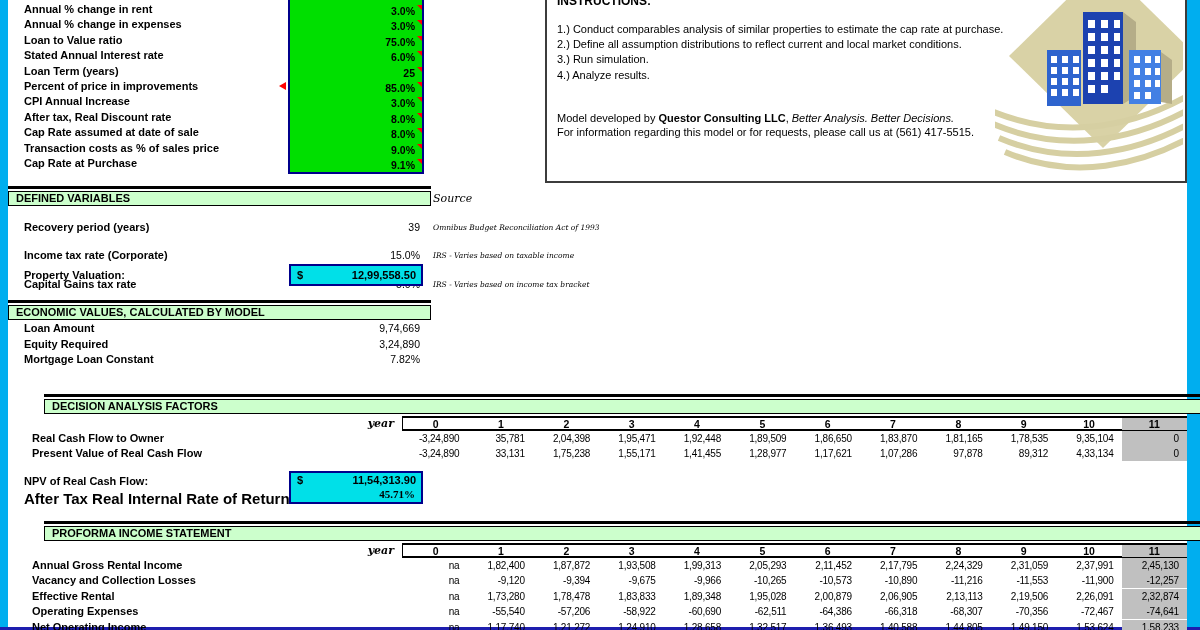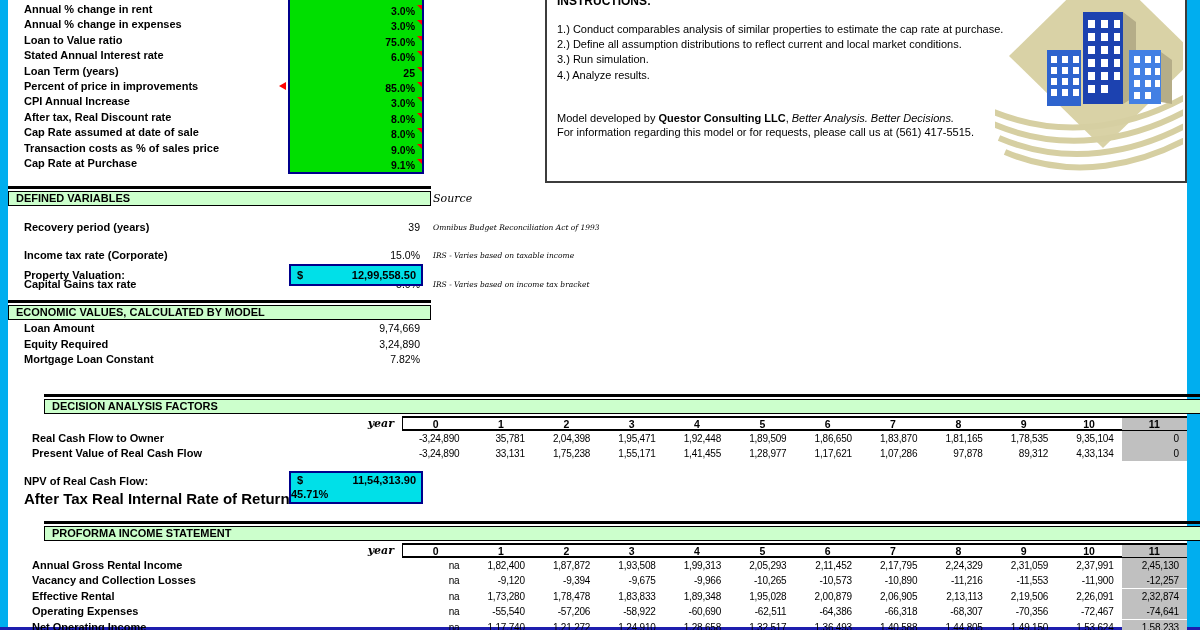--- a/index.html
+++ b/index.html
@@ -72,21 +72,21 @@
   #decision-table { top:416px; }
   #proforma-table { top:543px; }
 
   
   #npv-lbl1 { position:absolute; left:24px; top:475px; font-weight:bold; font-size:11px; }
   #npv-lbl2 { position:absolute; left:24px; top:490px; font-weight:bold; font-size:15px; }
   #npv-box { left:289px; top:471px; width:134px; height:33px; }
   #npv-box .l1 { position:relative; height:15px; line-height:15px; }
   #npv-box .l1 .cur { position:absolute; left:6px; }
   #npv-box .l1 .val { position:absolute; right:5px; }
-  #npv-box .l2 { position:relative; height:14px; line-height:13px; text-align:left; padding-right:21px; }
+  #npv-box .l2 { position:relative; height:14px; line-height:13px; text-align:right; padding-right:6px;font-family:Liberation Serif, serif; }
 </style>
 </head>
 <body>
 
 <div class="b-left"></div>
 <div class="b-right"></div>
 <div class="b-bottom"></div>
 
 <div id="assump-labels">
     <div class="a-lbl">Annual % change in rent</div>

